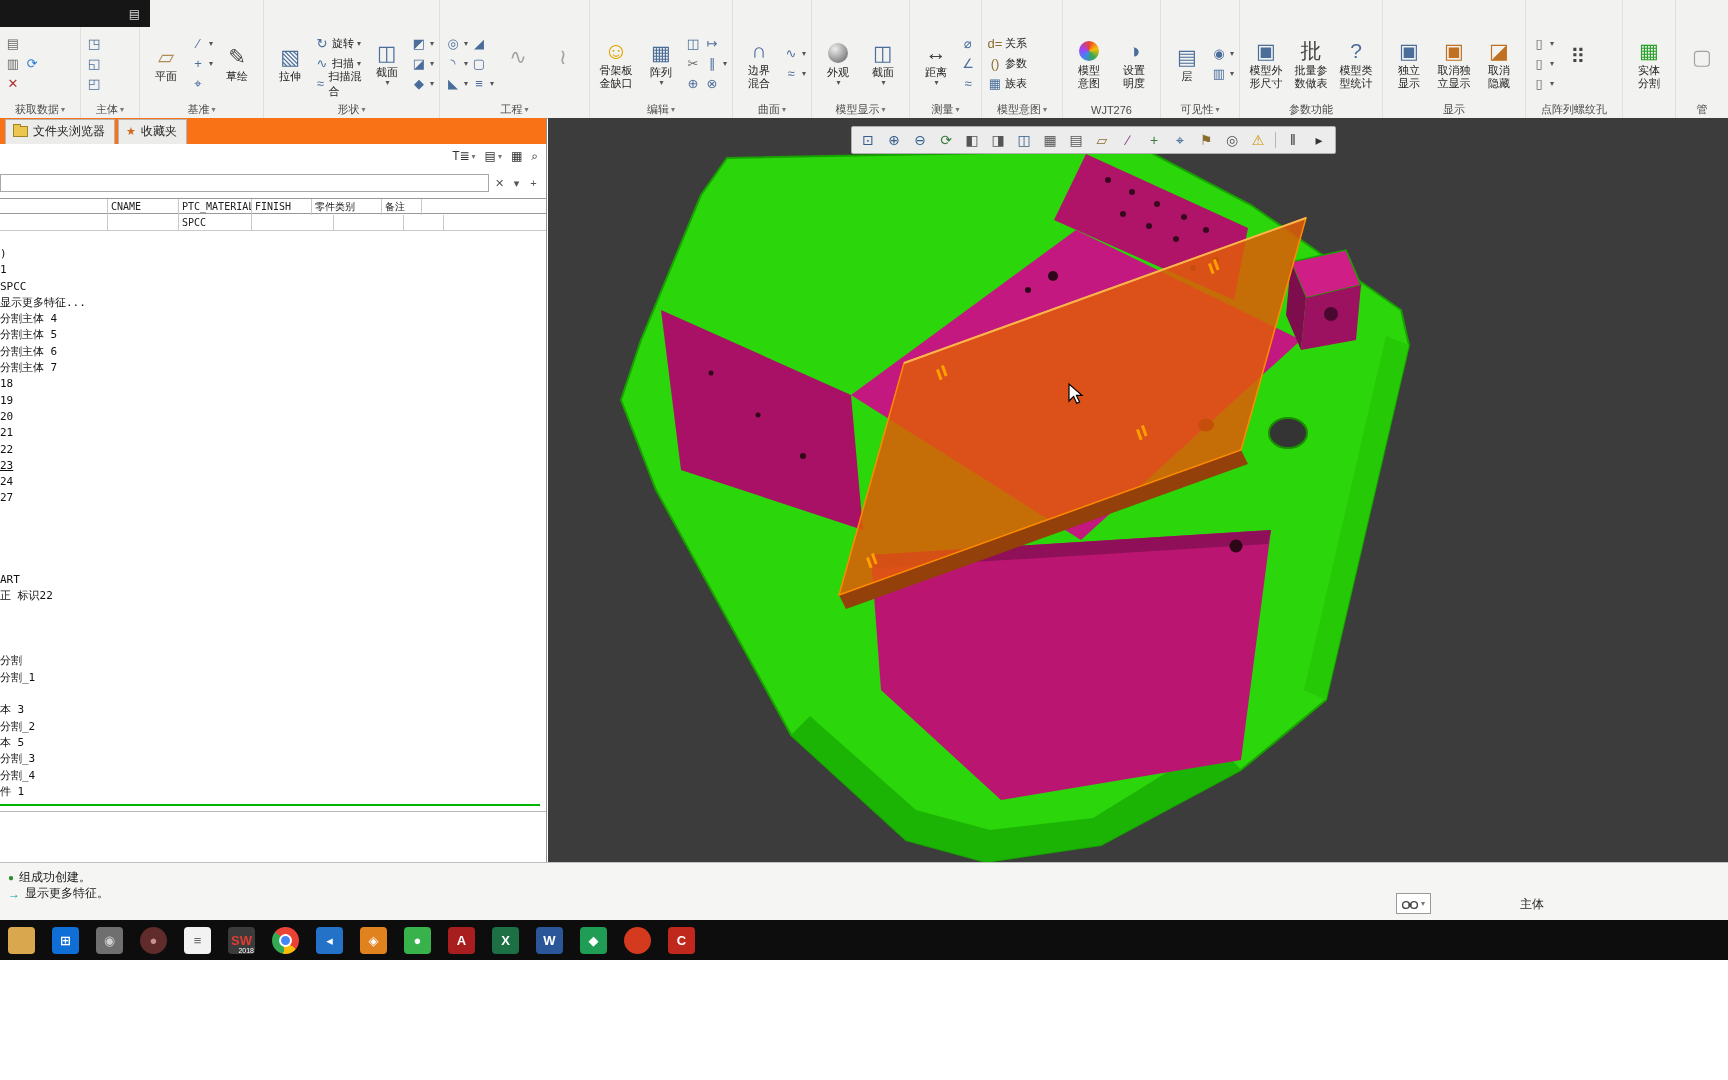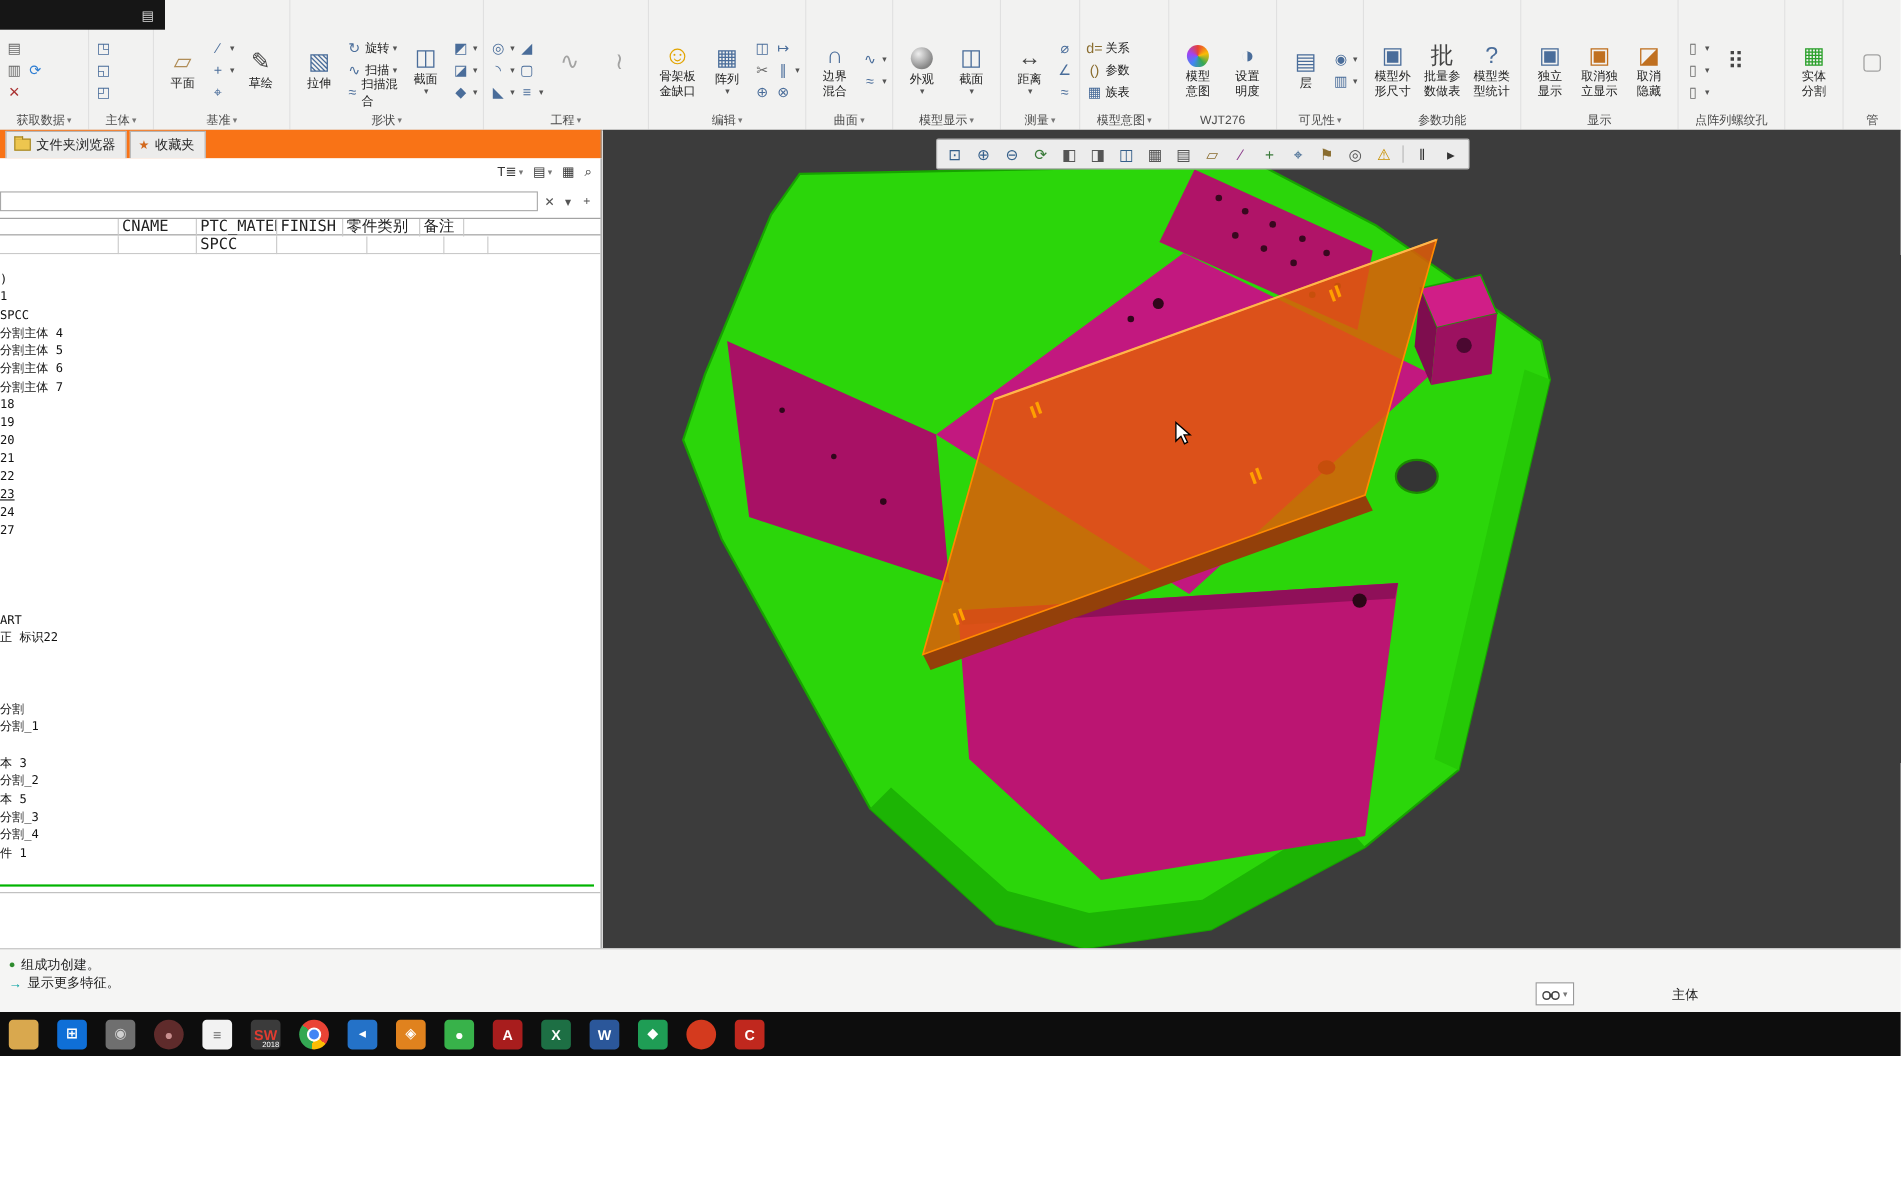--- a/index.html
+++ b/index.html
@@ -50,21 +50,21 @@
           border-right:1px solid #8f8f8f;box-sizing:border-box;overflow:hidden;}
   .lp-tools{position:absolute;top:5px;right:8px;display:flex;gap:9px;align-items:center;}
   .lp-tool{display:flex;align-items:center;gap:2px;font-size:12px;color:#333;}
   .lp-search{position:absolute;top:28px;left:0;width:540px;height:22px;display:flex;align-items:center;gap:4px;}
   .lp-search input{flex:1;height:16px;border:1px solid #a8a8a8;font-size:11px;padding:0 3px;outline:none;}
   .s-ic{font-size:11px;color:#555;width:13px;text-align:center;}
   .lp-thead,.lp-trow{position:absolute;left:0;display:flex;width:547px;box-sizing:border-box;}
   .lp-thead{top:54px;border-top:1px solid #999;border-bottom:1px solid #999;height:16px;}
   .lp-trow{top:71px;border-bottom:1px solid #c9c9c9;height:16px;}
   .cell{height:16px;border-right:1px solid #c9c9c9;overflow:hidden;box-sizing:border-box;
-        font-family:"DejaVu Sans Mono","Liberation Mono",monospace;font-size:14px;
+        font-family:"DejaVu Sans Mono","Liberation Mono",monospace;font-size:10px;
         line-height:15px;padding-left:3px;white-space:nowrap;}
   .lp-tree{position:absolute;top:102px;left:0;right:0;}
   .titem{height:16.3px;font-family:"DejaVu Sans Mono","Liberation Mono",monospace;
          font-size:11px;line-height:16.3px;color:#111;white-space:nowrap;overflow:hidden;}
   .titem.sel .tt{text-decoration:underline;}
   .green-line{position:absolute;left:0;width:540px;top:660px;height:2px;background:#00b400;}
   .lp-divider{position:absolute;left:0;right:0;top:667px;height:1px;background:#bbb;}
 
   
   .viewport{position:absolute;left:548px;top:118px;width:1180px;height:744px;background:#3c3c3c;overflow:hidden;}
@@ -597,20 +597,21 @@
   <div class="cell" style="width: 40px;"><span class="ct"></span></div>
 </div>
 
     <div class="lp-tree">
   <div class="titem"><span class="tt">)</span></div>
 
   <div class="titem"><span class="tt">1</span></div>
 
   <div class="titem"><span class="tt">SPCC</span></div>
 
+  <div class="titem"><span class="tt">显示更多特征...</span></div>
 
   <div class="titem"><span class="tt">分割主体 4</span></div>
 
   <div class="titem"><span class="tt">分割主体 5</span></div>
 
   <div class="titem"><span class="tt">分割主体 6</span></div>
 
   <div class="titem"><span class="tt">分割主体 7</span></div>
 
   <div class="titem"><span class="tt">18</span></div>

